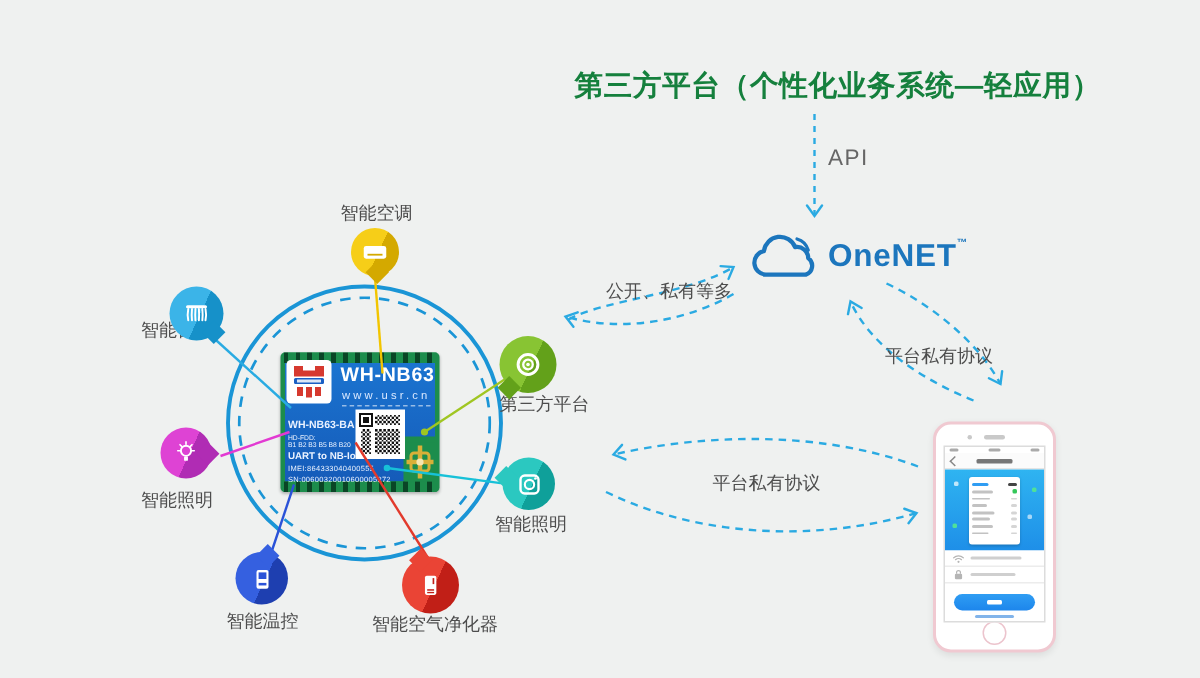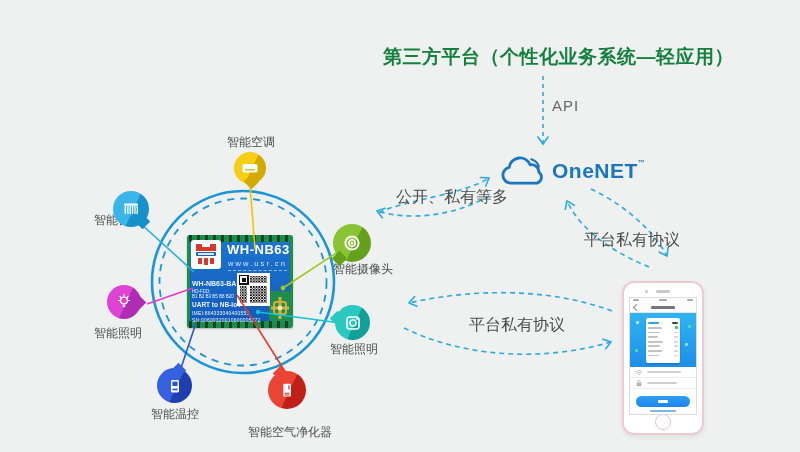--- a/index.html
+++ b/index.html
@@ -37,21 +37,21 @@
   .pcb-lines .l5,.pcb-lines .l6{font-size:5px;margin-top:1px;letter-spacing:.2px;}
   .qr{left:50px;top:38px;width:33px;height:33px;background:#fff;padding:2px;box-sizing:border-box;}
   .antenna-win{right:3px;bottom:7px;width:20px;height:26px;}
 
   
   .bubble{border-radius:50%;z-index:4;display:flex;align-items:center;justify-content:center;}
   .bubble .tail{position:absolute;width:11px;height:11px;transform:rotate(45deg);z-index:-1;}
   .dev-label{font-size:12px;color:#4d4d4d;text-align:center;z-index:4;white-space:nowrap;}
 
   
-  .proto{font-size:16px;color:#4d4d4d;text-align:center;line-height:1.55;z-index:4;white-space:nowrap;}
+  .proto{font-size:12px;color:#4d4d4d;text-align:right;line-height:1.55;z-index:4;white-space:nowrap;}
 
   
   .phone{left:622px;top:281px;width:82px;height:154px;background:#fff;border:2px solid #f0c9d1;
          border-radius:12px;box-sizing:border-box;z-index:2;box-shadow:0 2px 5px rgba(0,0,0,.08);}
   .speaker{left:50%;top:7px;transform:translateX(-50%);width:14px;height:3px;border-radius:2px;background:#c9c9c9;}
   .cam-dot{left:21px;top:7px;width:3px;height:3px;border-radius:50%;background:#c9c9c9;}
   .home-btn{left:50%;bottom:3px;transform:translateX(-50%);width:16px;height:16px;border-radius:50%;
             border:1.5px solid #ecc4cd;box-sizing:border-box;}
   .screen{left:5px;top:14px;width:68px;height:118px;border:1px solid #dcdcdc;background:#fff;overflow:hidden;box-sizing:border-box;}
   .statusbar{left:0;top:0;right:0;height:4px;background:#fff;}
@@ -217,42 +217,42 @@
   <div class="abs dev-label" style="left:149px;top:406px;width:52px;">智能温控</div>
   <div class="abs bubble" style="left:157px;top:368px;width:35px;height:35px;background:linear-gradient(115deg,#3560e0 55%,#1e3fb0 55%);">
     <span class="tail" style="left:16px;top:-3px;background:#3560e0;"></span>
     <svg width="20" height="20" viewBox="0 0 20 20">
       <rect x="6" y="4" width="8" height="12.5" rx="1.4" fill="#fff"></rect>
       <rect x="7.4" y="5.6" width="5.2" height="4.4" fill="#2a52d8"></rect>
       <rect x="7.4" y="12.6" width="5.2" height="1.7" fill="#2a52d8"></rect>
     </svg>
   </div>
 
-  <div class="abs dev-label" style="left:245px;top:408px;width:90px;margin-top:16px;">智能空气净化器</div>
+  <div class="abs dev-label" style="left:245px;top:392px;width:90px;margin-top:16px;">智能空气净化器</div>
   <div class="abs bubble" style="left:268px;top:371px;width:38px;height:38px;background:linear-gradient(115deg,#ea4435 55%,#c11f17 55%);">
     <span class="tail" style="left:7px;top:-3px;background:#ea4435;"></span>
     <svg width="20" height="20" viewBox="0 0 20 20">
       <rect x="6.3" y="3.8" width="7.6" height="12.8" rx="1.2" fill="#fff"></rect>
       <rect x="11.4" y="5.4" width="1.1" height="4" fill="#c11f17"></rect>
       <rect x="7.8" y="12.8" width="4.6" height="1" fill="#c11f17"></rect>
       <rect x="7.8" y="14.6" width="4.6" height=".9" fill="#c11f17"></rect>
     </svg>
   </div>
 
   <div class="abs dev-label" style="left:322px;top:341px;width:64px;">智能照明</div>
   <div class="abs bubble" style="left:335px;top:305px;width:35px;height:35px;background:linear-gradient(115deg,#2bc8c0 55%,#0fa09a 55%);">
     <span class="tail" style="left:-3px;top:8px;background:#2bc8c0;"></span>
     <svg width="20" height="20" viewBox="0 0 20 20">
       <rect x="4" y="4" width="12" height="12" rx="2.8" fill="none" stroke="#fff" stroke-width="1.6"></rect>
       <circle cx="10" cy="10" r="3.1" fill="none" stroke="#fff" stroke-width="1.4"></circle>
       <circle cx="14" cy="6" r=".9" fill="#fff"></circle>
     </svg>
   </div>
 
-  <div class="abs dev-label" style="left:331px;top:261px;width:64px;">智能摄像头</div>
+  <div class="abs dev-label" style="left:331px;top:261px;width:64px;">第三方平台</div>
   <div class="abs bubble" style="left:333px;top:224px;width:38px;height:38px;background:linear-gradient(115deg,#88c433 55%,#63a11a 55%);">
     <span class="tail" style="left:1px;bottom:-2px;background:#63a11a;"></span>
     <svg width="22" height="22" viewBox="0 0 20 20">
       <circle cx="10" cy="10" r="6" fill="none" stroke="#fff" stroke-width="1.8"></circle>
       <circle cx="10" cy="10" r="2.9" fill="none" stroke="#fff" stroke-width="1.4"></circle>
       <circle cx="10" cy="10" r="1.1" fill="#fff"></circle>
     </svg>
   </div>
 
   <div class="abs phone">

